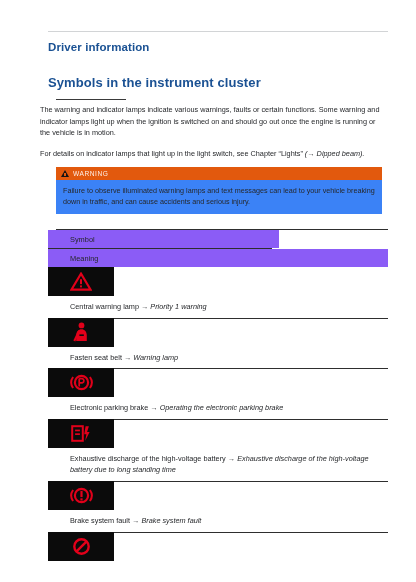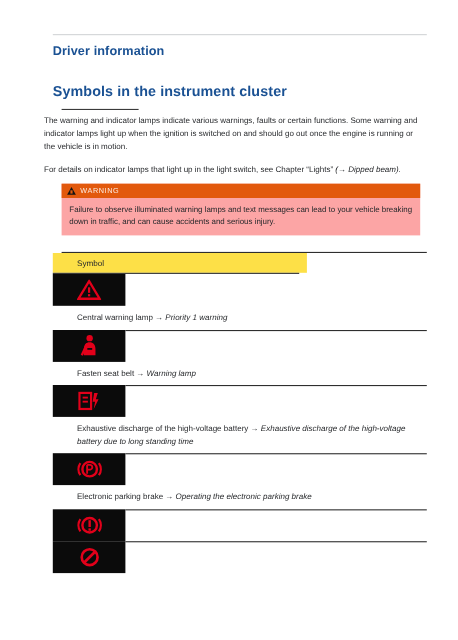--- a/index.html
+++ b/index.html
@@ -76,21 +76,21 @@
     text-align: left;
   }
   em.ital { font-style: italic; margin-top: 20px; }
 
   
   .warning-box {
     position: absolute;
     left: 56px;
     right: 34px;
     top: 167px;
-    background: #fca5a5;
+    background: #3b82f6;
   }
   .warning-head {
     background: #e2590d;
     height: 13px;
     display: flex;
     align-items: center;
     padding-left: 5px;
     box-sizing: border-box;
   }
   .warn-tri {
@@ -154,21 +154,21 @@
     left: 48px;
     right: 28px;
     top: 229px;
   }
   .t-rule-top {
     height: 1px;
     background: #2e2e2e;
     margin-left: 8px;
   }
   .hdr-cell {
-    background: #fde047;
+    background: #8b5cf6;
     height: 18px;
     display: flex;
     align-items: center;
     padding-left: 22px;
     box-sizing: border-box;
     font-size: 7.4px;
     color: #26282b;
   }
   .hdr-symbol { width: 68%; }
   .hdr-meaning { width: 100%; }
@@ -243,20 +243,21 @@
       <p>Failure to observe illuminated warning lamps and text messages can lead to your vehicle breaking down in traffic, and can cause accidents and serious injury.</p>
     </div>
   </div>
 
   <div class="symtable">
 
     <div class="t-rule-top"></div>
 
     <div class="hdr-cell hdr-symbol">Symbol</div>
     <div class="hdr-sep"></div>
+    <div class="hdr-cell hdr-meaning">Meaning</div>
 
     <div class="row">
       <div class="iconcell">
         <svg class="ico" width="22" height="19" viewBox="0 0 22 19">
           <path d="M11 1.6 L20.6 17.6 L1.4 17.6 Z" fill="none" stroke="#e2001a" stroke-width="2.1"></path>
           <rect x="10" y="7.2" width="2" height="5" fill="#e2001a"></rect>
           <rect x="10" y="13.4" width="2" height="2" fill="#e2001a"></rect>
         </svg>
       </div>
       <div class="meaning"><span>Central warning lamp → </span><em>Priority 1 warning</em></div>
@@ -271,54 +272,55 @@
           <path d="M1.3 19 L6.2 8.6" stroke="#e2001a" stroke-width="2.1" fill="none"></path>
           <rect x="6.4" y="12.4" width="4.4" height="1.6" fill="#0b0b0b"></rect>
         </svg>
       </div>
       <div class="meaning"><span>Fasten seat belt → </span><em>Warning lamp</em></div>
     </div>
 
     <div class="row">
       <div class="split-rule"></div>
       <div class="iconcell">
+        <svg class="ico" width="23" height="19" viewBox="0 0 23 19">
+          <circle cx="11.5" cy="9.5" r="6.6" fill="none" stroke="#e2001a" stroke-width="2.2"></circle>
+          <path d="M9.2 5.6 L9.2 13.6 M9.2 5.6 L12.2 5.6 A2.2 2.2 0 0 1 12.2 9.9 L9.2 9.9" fill="none" stroke="#e2001a" stroke-width="1.7"></path>
+          <path d="M3.1 4 A9.4 9.4 0 0 0 3.1 15" fill="none" stroke="#e2001a" stroke-width="2" stroke-linecap="butt"></path>
+          <path d="M19.9 4 A9.4 9.4 0 0 1 19.9 15" fill="none" stroke="#e2001a" stroke-width="2" stroke-linecap="butt"></path>
+        </svg>
+      </div>
+      <div class="meaning"><span>Electronic parking brake → </span><em>Operating the electronic parking brake</em></div>
+    </div>
+
+    <div class="row">
+      <div class="split-rule"></div>
+      <div class="iconcell">
         <svg class="ico" width="20" height="19" viewBox="0 0 20 19">
           <rect x="1.2" y="2.2" width="10.6" height="14.6" fill="none" stroke="#e2001a" stroke-width="2"></rect>
           <rect x="4.1" y="5.6" width="4.8" height="1.7" fill="#e2001a"></rect>
           <rect x="4.1" y="9.3" width="4.8" height="1.7" fill="#e2001a"></rect>
           <path d="M14.6 2.2 L17.9 2.2 L16.1 7.9 L18.6 7.9 L14.2 16.8 L15.4 10.2 L13.2 10.2 Z" fill="#e2001a"></path>
         </svg>
       </div>
       <div class="meaning"><span>Exhaustive discharge of the high-voltage battery → </span><em>Exhaustive discharge of the high-voltage battery due to long standing time</em></div>
-    </div>
-
-    <div class="row">
-      <div class="split-rule"></div>
-      <div class="iconcell">
-        <svg class="ico" width="23" height="19" viewBox="0 0 23 19">
-          <circle cx="11.5" cy="9.5" r="6.6" fill="none" stroke="#e2001a" stroke-width="2.2"></circle>
-          <path d="M9.2 5.6 L9.2 13.6 M9.2 5.6 L12.2 5.6 A2.2 2.2 0 0 1 12.2 9.9 L9.2 9.9" fill="none" stroke="#e2001a" stroke-width="1.7"></path>
-          <path d="M3.1 4 A9.4 9.4 0 0 0 3.1 15" fill="none" stroke="#e2001a" stroke-width="2" stroke-linecap="butt"></path>
-          <path d="M19.9 4 A9.4 9.4 0 0 1 19.9 15" fill="none" stroke="#e2001a" stroke-width="2" stroke-linecap="butt"></path>
-        </svg>
-      </div>
-      <div class="meaning"><span>Electronic parking brake → </span><em>Operating the electronic parking brake</em></div>
     </div>
 
     <div class="row">
       <div class="split-rule"></div>
       <div class="iconcell">
         <svg class="ico" width="23" height="19" viewBox="0 0 23 19">
           <circle cx="11.5" cy="9.5" r="6.6" fill="none" stroke="#e2001a" stroke-width="2.2"></circle>
           <rect x="10.4" y="4.9" width="2.2" height="6.2" fill="#e2001a"></rect>
           <rect x="10.4" y="12.3" width="2.2" height="2.2" fill="#e2001a"></rect>
           <path d="M3.1 4 A9.4 9.4 0 0 0 3.1 15" fill="none" stroke="#e2001a" stroke-width="2"></path>
           <path d="M19.9 4 A9.4 9.4 0 0 1 19.9 15" fill="none" stroke="#e2001a" stroke-width="2"></path>
         </svg>
       </div>
+      <div class="meaning"><span>Brake system fault → </span><em>Brake system fault</em></div>
     </div>
 
 
 
     <div class="row">
       <div class="split-rule"></div>
       <div class="iconcell">
         <svg class="ico" width="19" height="19" viewBox="0 0 19 19">
           <circle cx="9.5" cy="9.5" r="7.2" fill="none" stroke="#e2001a" stroke-width="2.4"></circle>
           <path d="M4.6 14.4 L14.4 4.6" stroke="#e2001a" stroke-width="2.4"></path>

